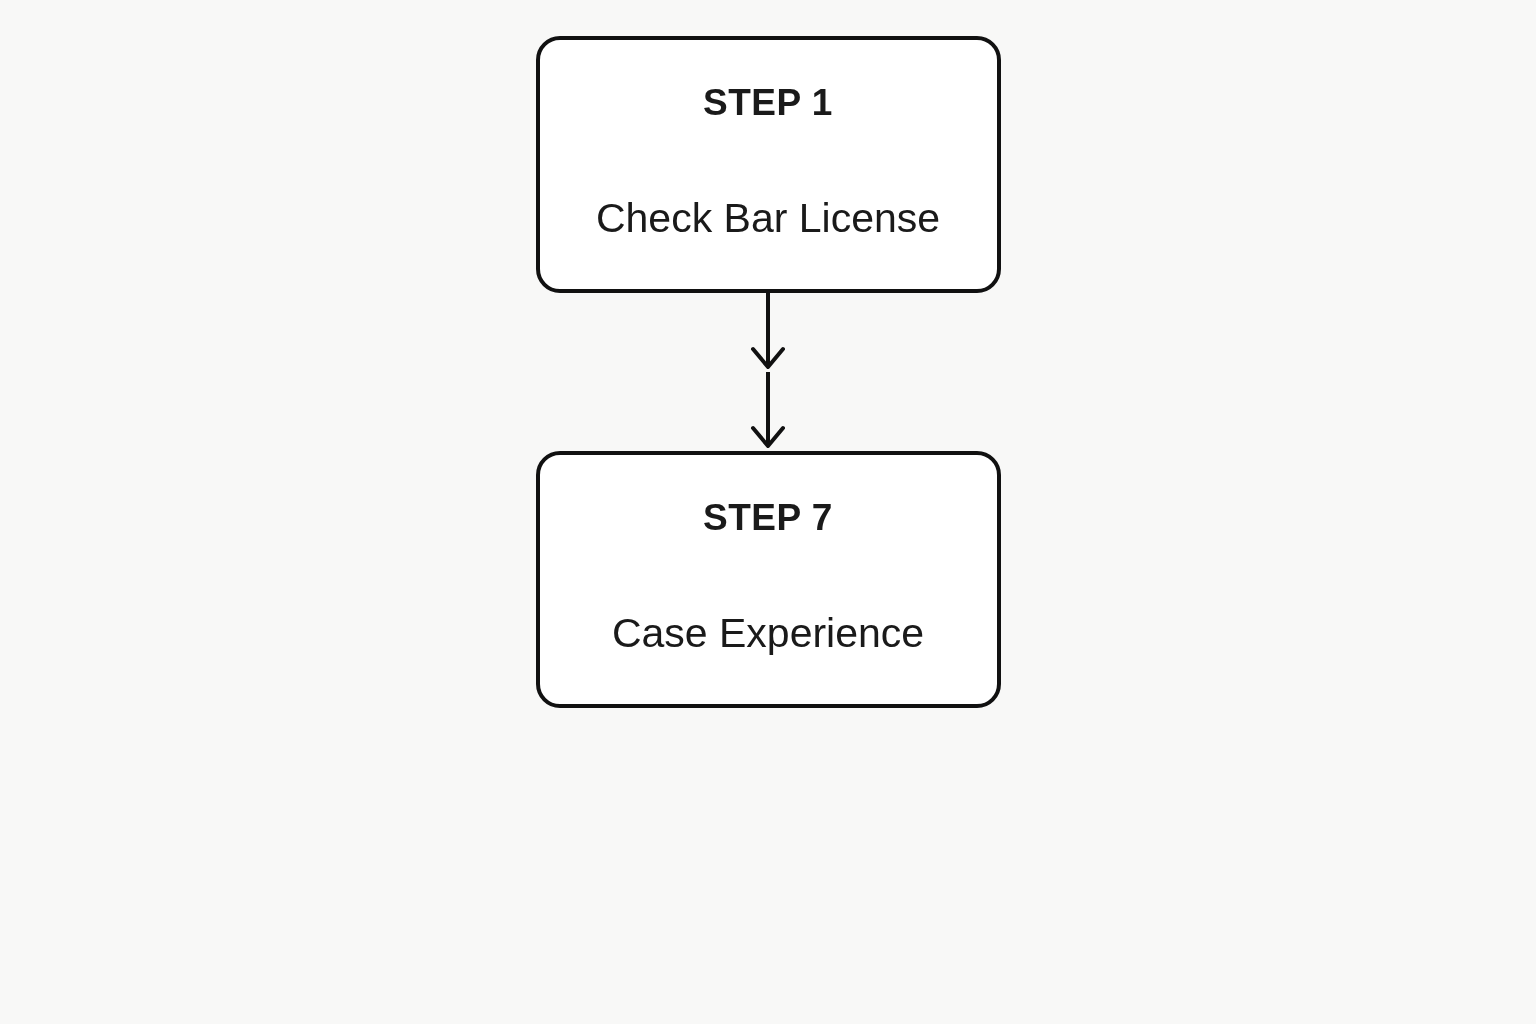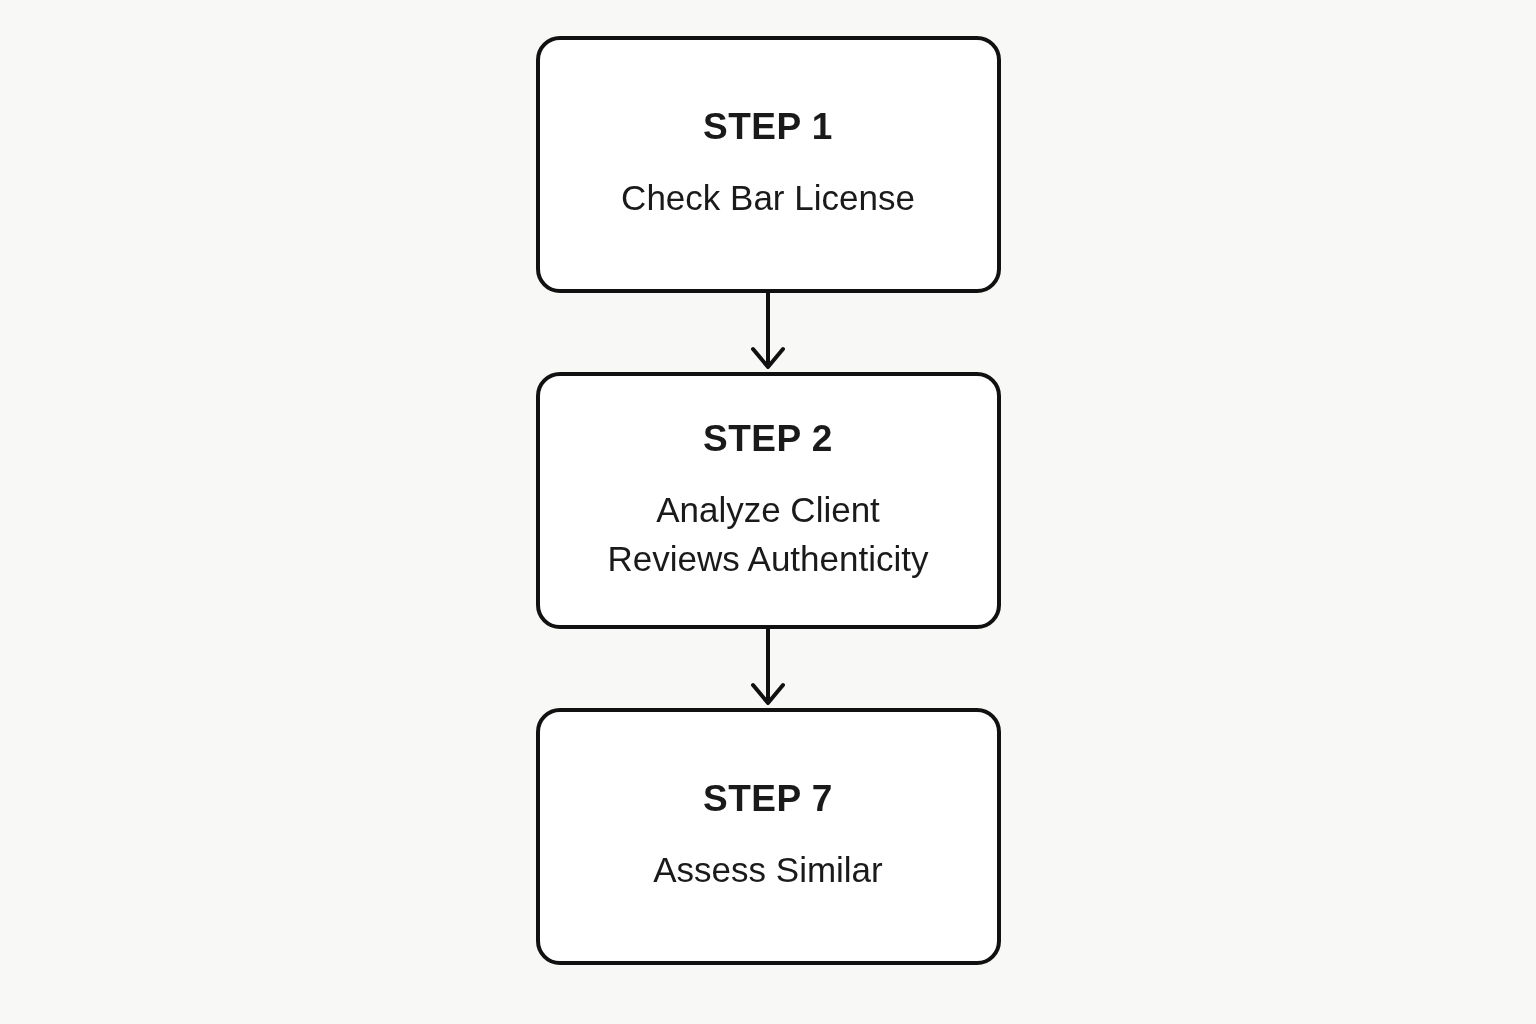--- a/index.html
+++ b/index.html
@@ -24,31 +24,32 @@
     width: 465px;
     height: 257px;
     background: #ffffff;
     border: 4px solid #111111;
     border-radius: 24px;
     display: flex;
     flex-direction: column;
     align-items: center;
     justify-content: center;
     flex-shrink: 0;
+    gap: 40px;
   }
   .step-label {
     font-size: 37px;
     font-weight: 700;
     color: #1a1a1a;
     letter-spacing: 0.5px;
     margin-bottom: 26px;
     white-space: nowrap;
   }
   .step-line {
-    font-size: 35px;
+    font-size: 41px;
     font-weight: 400;
     color: #1a1a1a;
     line-height: 1.38;
     white-space: nowrap;
     text-align: center;
   }
   .flow-arrow {
     height: 79px;
     width: 44px;
     flex-shrink: 0;
@@ -68,31 +69,26 @@
     <div class="step-line">Check Bar License</div>
   </div>
 
   <div class="flow-arrow">
     <svg width="44" height="79" viewBox="0 0 44 79" xmlns="http://www.w3.org/2000/svg">
       <line x1="22" y1="0" x2="22" y2="72" stroke="#111111" stroke-width="4"></line>
       <polyline points="7,56 22,74 37,56" fill="none" stroke="#111111" stroke-width="4" stroke-linecap="round" stroke-linejoin="round"></polyline>
     </svg>
   </div>
 
-  <div class="step-box">
-    <div class="step-label">STEP 2</div>
-    <div class="step-line">Analyze Client</div>
-    <div class="step-line">Reviews Authenticity</div>
-  </div>
 
   <div class="flow-arrow">
     <svg width="44" height="79" viewBox="0 0 44 79" xmlns="http://www.w3.org/2000/svg">
       <line x1="22" y1="0" x2="22" y2="72" stroke="#111111" stroke-width="4"></line>
       <polyline points="7,56 22,74 37,56" fill="none" stroke="#111111" stroke-width="4" stroke-linecap="round" stroke-linejoin="round"></polyline>
     </svg>
   </div>
 
   <div class="step-box">
     <div class="step-label">STEP 7</div>
-    <div class="step-line">Assess Similar</div>
+    <div class="step-line">Case Experience</div>
   </div>
 
 </div>
 
 </body></html>

